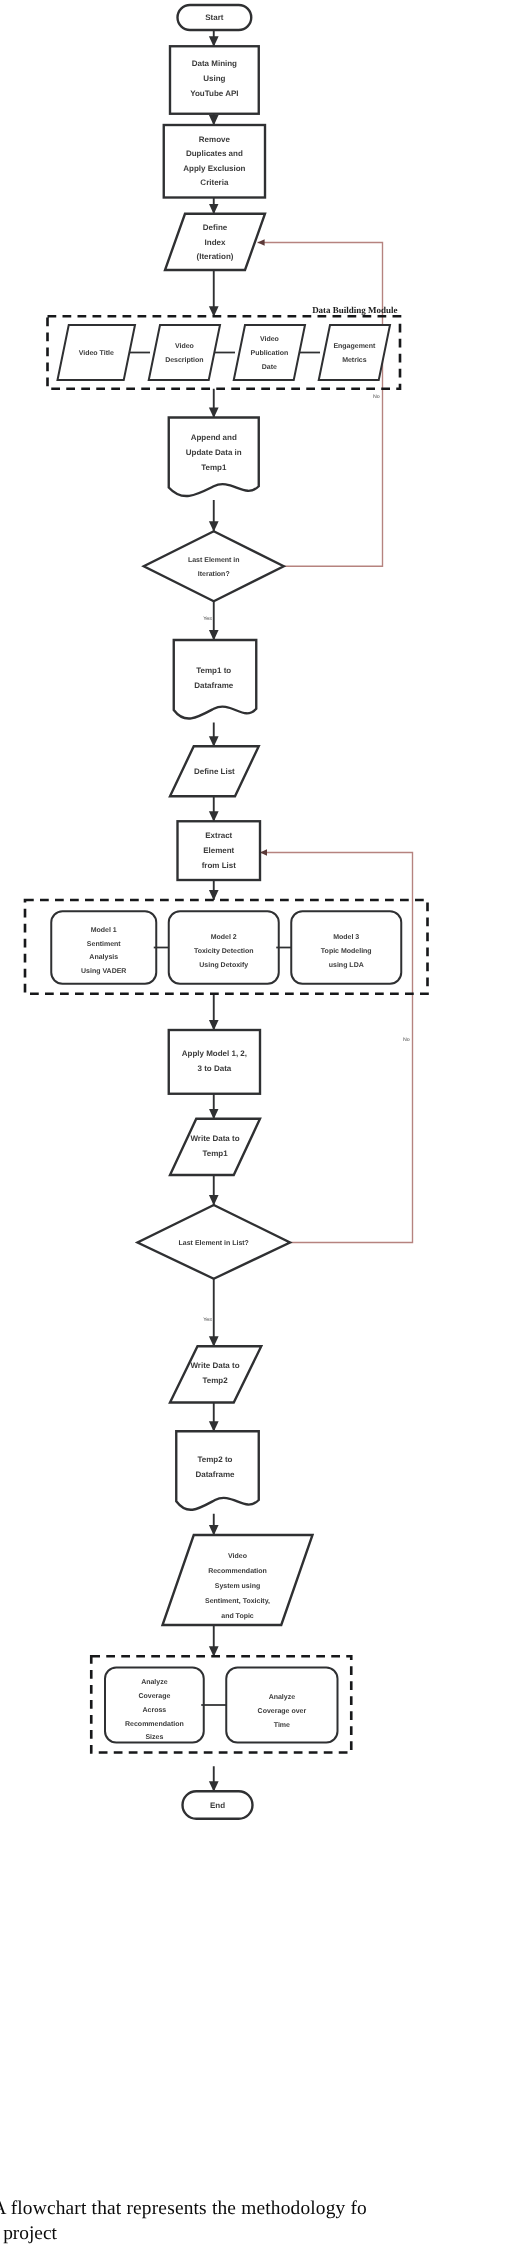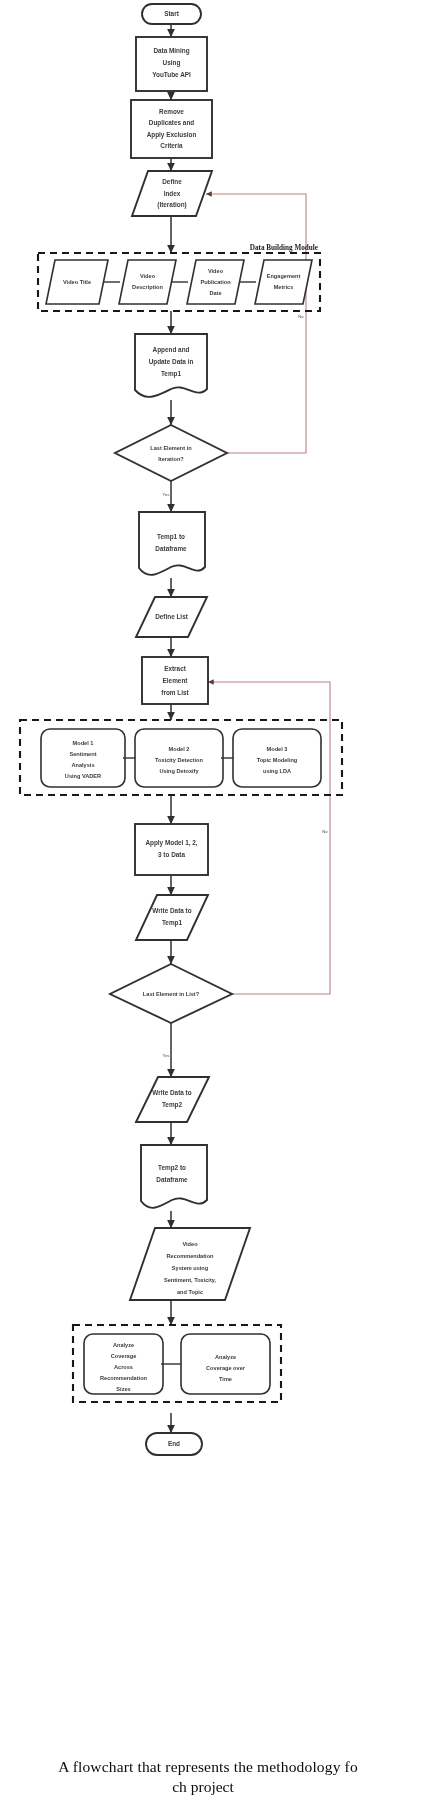--- a/index.html
+++ b/index.html
@@ -1,20 +1,20 @@
 <!DOCTYPE html>
 <html><head>
 <meta charset="utf-8">
 <style>
   html,body{margin:0;padding:0;background:#ffffff;}
   body{
     width:422px;height:1812px;position:relative;overflow:hidden;
     font-family:"Liberation Sans", sans-serif;
   }
-  #stage{position:absolute;left:0;top:0;width:422px;height:1812px;text-align:center;}
+  #stage{position:absolute;left:0;top:0;width:422px;height:1812px;}
   svg#flow{position:absolute;left:0;top:0;width:422px;height:1760px;}
 
   .shape-label{
     font-family:"Liberation Sans", sans-serif;
     font-size:6.4px;font-weight:bold;fill:#3b3b3b;
     text-anchor:middle;dominant-baseline:middle;
   }
   .shape-label.tiny{font-size:5.6px;}
   .group-title{
     font-family:"Liberation Serif", serif;

